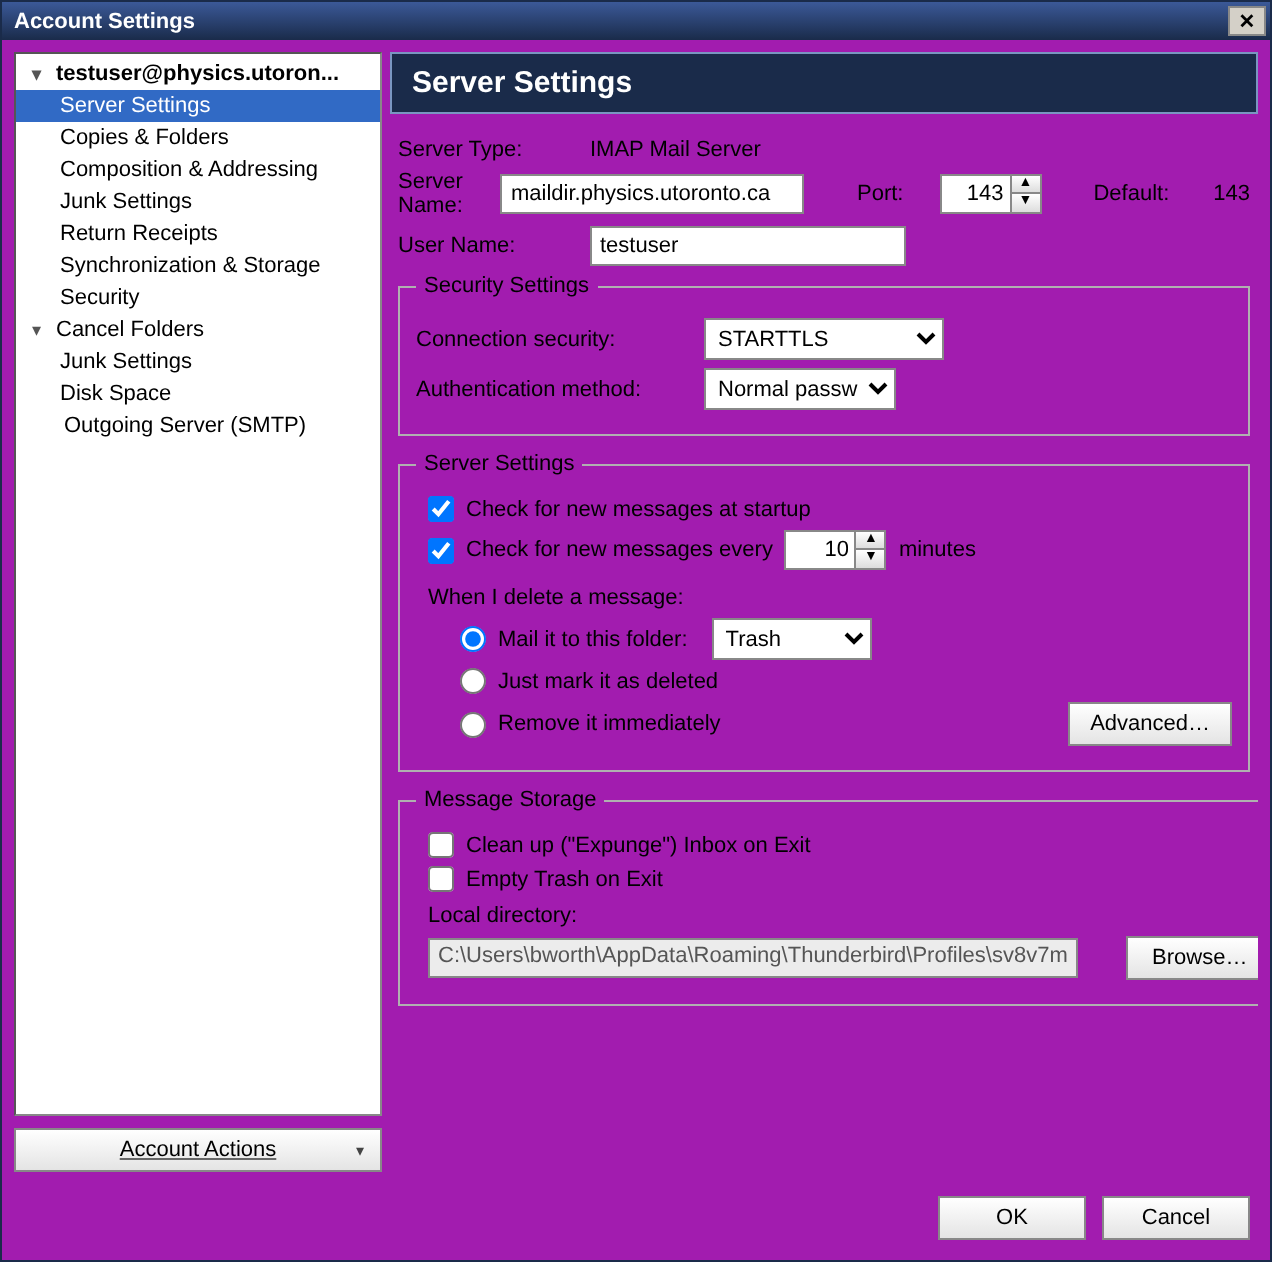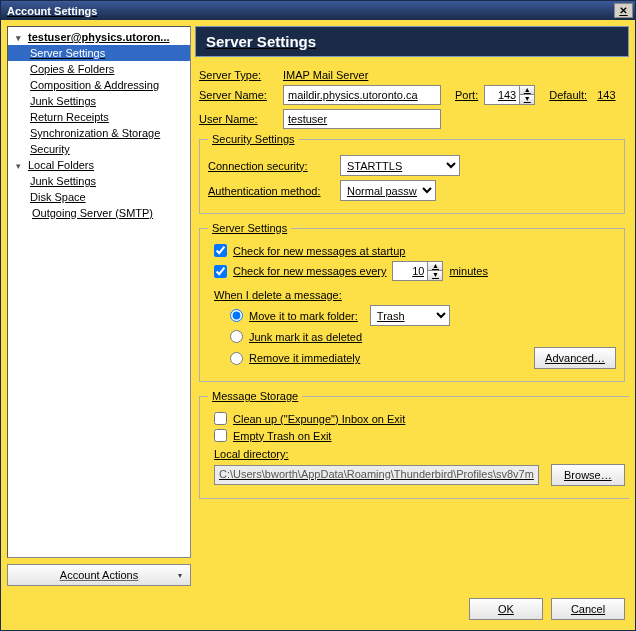--- a/index.html
+++ b/index.html
@@ -8,22 +8,22 @@
     font-family: Tahoma, "Segoe UI", Arial, sans-serif;
     font-size: 11px;
     background: #fff;
     width: 636px; height: 631px;
     overflow: hidden;
     color: #000;
   }
   .window {
     width: 636px; height: 631px;
     border: 1px solid #1a2b4a;
-    background: #fde047;
-    display: flex; flex-direction: column; text-decoration: underline;
+    background: #a21caf;
+    display: flex; flex-direction: column;
   }
   .titlebar {
     height: 19px;
     background: linear-gradient(#3b5998, #1a2b4a);
     color: #fff;
     font-weight: bold;
     font-size: 11px;
     display: flex; align-items: center;
     padding: 0 2px 0 6px;
   }
@@ -88,21 +88,21 @@
   }
   .header {
     background:#1a2b4a;
     color:#fff;
     font-size:15px;
     font-weight:bold;
     padding:6px 10px;
     border:1px solid #7a96c1;
   }
   .form { padding: 2px 4px; }
-  .row { display:flex; align-items:center; margin:4px 0; gap:6px; }
+  .row { display:flex; align-items:center; margin:4px 0; gap:18px; }
   .lblcol { width:78px; }
   input[type=text].field {
     height:20px; padding:2px 4px;
     border:1px solid #888; background:#fff;
     font: inherit;
   }
   .spin-wrap { display:flex; align-items:stretch; }
   .spin-wrap input { width:36px; text-align:right; height:20px; border:1px solid #888; padding:2px 3px; font:inherit;}
   .spin-btns { display:flex; flex-direction:column; border:1px solid #888; border-left:none; }
   .spin-btns div { width:14px; height:9px; background:linear-gradient(#fff,#ddd); font-size:7px; line-height:8px; text-align:center; cursor:default;}
@@ -158,21 +158,21 @@
     <div class="sidebar">
       <div class="tree">
         <div class="tree-row tree-parent"><span>testuser@physics.utoron...</span></div>
         <div class="tree-row sel"><span>Server Settings</span></div>
         <div class="tree-row"><span>Copies &amp; Folders</span></div>
         <div class="tree-row"><span>Composition &amp; Addressing</span></div>
         <div class="tree-row"><span>Junk Settings</span></div>
         <div class="tree-row"><span>Return Receipts</span></div>
         <div class="tree-row"><span>Synchronization &amp; Storage</span></div>
         <div class="tree-row"><span>Security</span></div>
-        <div class="tree-row tree-parent" style="font-weight:normal"><span>Local Folders</span></div>
+        <div class="tree-row tree-parent" style="font-weight:normal"><span>Cancel Folders</span></div>
         <div class="tree-row"><span>Junk Settings</span></div>
         <div class="tree-row"><span>Disk Space</span></div>
         <div class="tree-row" style="padding-left:24px"><span>Outgoing Server (SMTP)</span></div>
       </div>
       <div class="acct-actions">
         <span class="lbl">Account Actions</span>
         <span class="drop">▾</span>
       </div>
     </div>
 
@@ -240,28 +240,28 @@
                 <div>▼</div>
               </div>
             </div>
             <span>minutes</span>
           </div>
           <div class="row" style="margin-left:6px; margin-top:8px;">
             <span>When I delete a message:</span>
           </div>
           <div class="chk-row indent">
             <input type="radio" name="del" checked="" style="">
-            <span>Move it to mark folder:</span>
+            <span>Mail it to this folder:</span>
             <select class="combo" style="width:80px; margin-left:6px;">
               <option>Trash</option>
             </select>
           </div>
           <div class="chk-row indent">
             <input type="radio" name="del" style="">
-            <span>Junk mark it as deleted</span>
+            <span>Just mark it as deleted</span>
           </div>
           <div class="chk-row indent" style="align-items:center">
             <input type="radio" name="del" style="">
             <span>Remove it immediately</span>
             <span style="flex:1"></span>
             <button class="btn"><span>Advanced…</span></button>
           </div>
         </fieldset>
 
         <fieldset>

